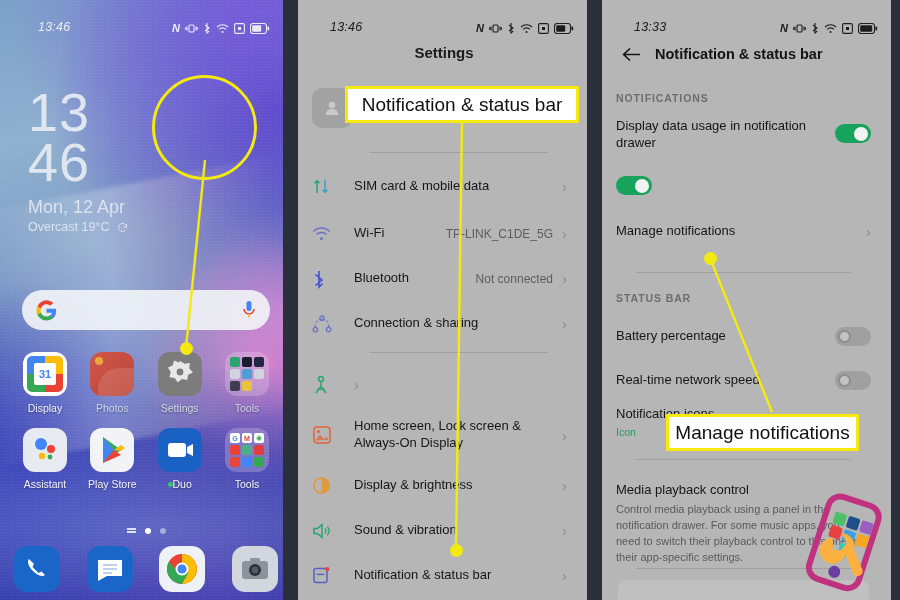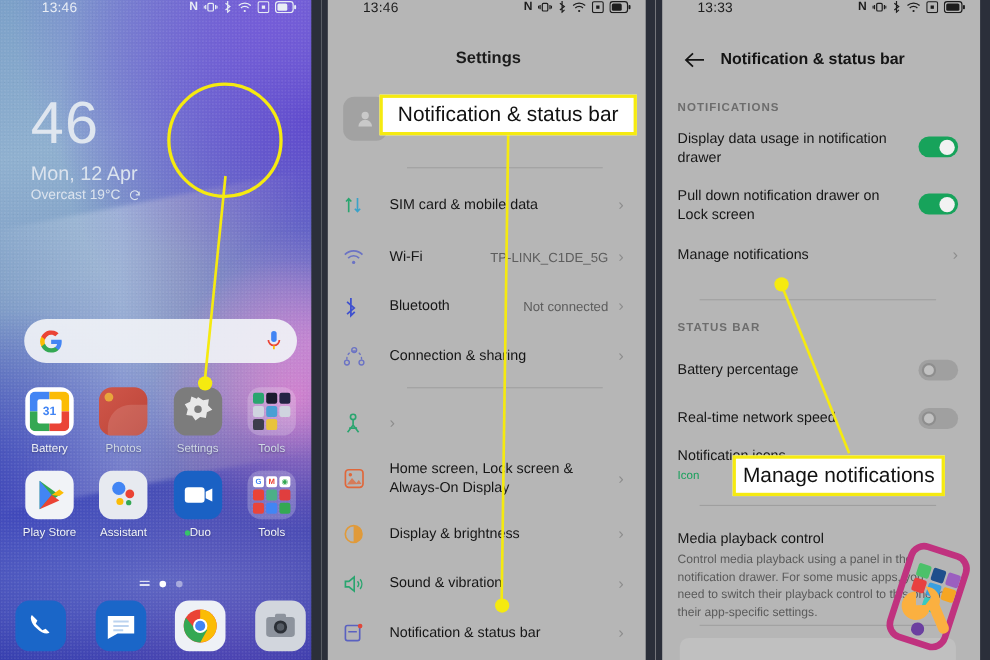--- a/index.html
+++ b/index.html
@@ -15,22 +15,22 @@
   .panel { position: relative; height: 600px; overflow: hidden; }
   .panel.p1 { width: 292px; }
   .panel.p2 { width: 304px; }
   .panel.p3 { width: 304px; }
   .edge-l { position: absolute; left: 0; top: 0; width: 6px; height: 600px; background: #2b2f3a; z-index: 40; }
   .edge-r { position: absolute; right: 0; top: 0; width: 9px; height: 600px; background: #2b2f3a; z-index: 40; }
 
   
   .statusbar {
     position: absolute; top: 0; left: 0; right: 0; height: 34px;
-    display: flex; align-items: flex-start; justify-content: space-between;
-    padding: 0 22px 0 38px; z-index: 30;
+    display: flex; align-items: flex-end; justify-content: space-between;
+    padding: 0 22px 0 38px; z-index: 30; font-style: italic;
   }
   .sb-time { font-size: 12.5px; letter-spacing: .2px; }
   .sb-icons { display: flex; align-items: center; gap: 5px; }
   .sb-icons svg { display: block; }
 
   
   .wall { position: absolute; inset: 0; background: #5b82b4; }
   .wall .g1 { position: absolute; inset: 0;
     background:
       radial-gradient(ellipse 250px 300px at 8% 78%, #3b42b8 0%, rgba(59,66,184,0) 62%),
@@ -153,20 +153,21 @@
           </svg>
         <svg width="20" height="11" viewBox="0 0 20 11">
             <rect x=".5" y=".5" width="16" height="10" rx="2.6" fill="none" stroke="#e8edf5" stroke-width="1.1"></rect>
             <rect x="2.2" y="2.2" width="9" height="6.6" rx="1.4" fill="#e8edf5"></rect>
             <rect x="17.4" y="3.6" width="1.8" height="3.8" rx=".8" fill="#e8edf5"></rect>
           </svg>
       </div>
     </div>
 
     <div class="clock">
+      <div class="hh">13</div>
       <div class="mm">46</div>
       <div class="date">Mon, 12 Apr</div>
       <div class="wx">
         <span>Overcast 19°C</span>
         <svg width="11" height="11" viewBox="0 0 11 11">
             <path d="M9.5 5.5a4 4 0 10-1.2 2.8" fill="none" stroke="#dbe3ee" stroke-width="1"></path>
             <path d="M9.5 2v3.2H6.4" fill="none" stroke="#dbe3ee" stroke-width="1"></path>
           </svg>
       </div>
     </div>
@@ -190,21 +191,21 @@
         <div class="app">
           <div class="ic" style="background:#fff">
             <div style="position:absolute;inset:4px;border-radius:5px;overflow:hidden;background:#fff">
               <div style="position:absolute;left:0;top:0;width:50%;height:50%;background:#4285F4"></div>
               <div style="position:absolute;right:0;top:0;width:50%;height:50%;background:#FBBC05"></div>
               <div style="position:absolute;left:0;bottom:0;width:50%;height:50%;background:#34A853"></div>
               <div style="position:absolute;right:0;bottom:0;width:50%;height:50%;background:#EA4335"></div>
               <div style="position:absolute;inset:7px;background:#fff;border-radius:2px;display:flex;align-items:center;justify-content:center;font-size:11px;font-weight:bold;color:#4285F4">31</div>
             </div>
           </div>
-          <div class="nm">Battery</div>
+          <div class="nm">Display</div>
         </div>
         <div class="app">
           <div class="ic" style="background:linear-gradient(135deg,#d0574a,#bb4438)">
             <div style="position:absolute;left:5px;top:5px;width:8px;height:8px;border-radius:50%;background:#e8a63c"></div>
             <div style="position:absolute;left:8px;top:16px;width:42px;height:42px;border-radius:50% 0 0 0;background:rgba(255,255,255,.13)"></div>
           </div>
           <div class="nm dim">Photos</div>
         </div>
         <div class="app">
           <div class="ic" style="background:#7c7c7c">
@@ -226,40 +227,40 @@
             <div style="background:#3d3d4d;border-radius:2px"></div>
               <div style="background:#e8c33c;border-radius:2px"></div>
               <div></div>
           </div>
           <div class="nm dim">Tools</div>
         </div>
       </div>
 
       <div class="approw">
         <div class="app">
+          <div class="ic" style="background:#e7eaf0">
+            <svg width="44" height="44" viewBox="0 0 44 44">
+                <circle cx="18" cy="16" r="6" fill="#4285F4"></circle>
+                <circle cx="28" cy="21" r="4" fill="#EA4335"></circle>
+                <circle cx="19" cy="28" r="3.2" fill="#FBBC05"></circle>
+                <circle cx="27" cy="29" r="2.4" fill="#34A853"></circle>
+              </svg>
+          </div>
+          <div class="nm">Assistant</div>
+        </div>
+        <div class="app">
           <div class="ic" style="background:#f1f3f7">
             <svg width="44" height="44" viewBox="0 0 44 44">
                 <path d="M13 9l18 13-18 13z" fill="#34A853"></path>
                 <path d="M13 9l11 13-11 13z" fill="#4285F4"></path>
                 <path d="M24 22l7-5 4 3-4 3z" fill="#FBBC05"></path>
                 <path d="M13 35l11-13 7 5z" fill="#EA4335"></path>
               </svg>
           </div>
           <div class="nm">Play Store</div>
-        </div>
-        <div class="app">
-          <div class="ic" style="background:#e7eaf0">
-            <svg width="44" height="44" viewBox="0 0 44 44">
-                <circle cx="18" cy="16" r="6" fill="#4285F4"></circle>
-                <circle cx="28" cy="21" r="4" fill="#EA4335"></circle>
-                <circle cx="19" cy="28" r="3.2" fill="#FBBC05"></circle>
-                <circle cx="27" cy="29" r="2.4" fill="#34A853"></circle>
-              </svg>
-          </div>
-          <div class="nm">Assistant</div>
         </div>
         <div class="app">
           <div class="ic" style="background:#1a61c4">
             <svg width="44" height="44" viewBox="0 0 44 44">
                 <rect x="10" y="15" width="18" height="14" rx="3" fill="#fff"></rect>
                 <path d="M29 19l6-3v12l-6-3z" fill="#fff"></path>
               </svg>
           </div>
           <div class="nm" style="display:flex;align-items:center;justify-content:center;gap:0">
             <span style="width:5px;height:5px;border-radius:50%;background:#36c46a;display:inline-block"></span>
@@ -544,21 +545,20 @@
     <div class="sec-hdr" style="position:absolute;top:92px">NOTIFICATIONS</div>
 
     <div class="list" style="top:112px">
       <div class="row" style="height:46px;align-items:flex-start;padding-top:6px">
         <span class="lbl" style="padding-right:16px">Display data usage in notification drawer</span>
         <span class="tgl on" style="margin-top:6px">
             <span class="knob"></span>
           </span>
       </div>
       <div class="row" style="height:50px;align-items:flex-start;padding-top:12px">
-        <span class="lbl" style="padding-right:16px">Pull down notification drawer on Lock screen</span>
         <span class="tgl on" style="margin-top:6px">
             <span class="knob"></span>
           </span>
       </div>
       <div class="row" style="height:46px">
         <span class="lbl">Manage notifications</span>
         <span class="chev">›</span>
       </div>
     </div>
 

